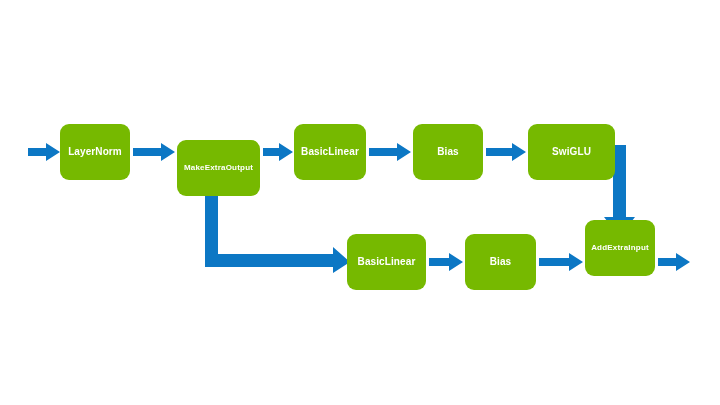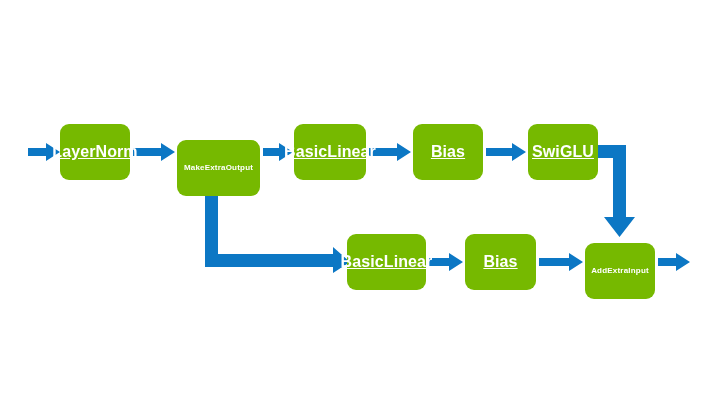--- a/index.html
+++ b/index.html
@@ -25,21 +25,21 @@
     color: #ffffff;
     display: flex;
     align-items: center;
     justify-content: center;
     text-align: center;
     font-weight: bold;
     letter-spacing: 0.1px;
     line-height: 1.05;
     user-select: none;
   }
-  .node.lg { font-size: 16px; text-decoration: underline; }
+  .node.lg { font-size: 10px; }
   .node.sm { font-size: 8px; letter-spacing: 0.2px; }
 
   .arrow-h {
     position: absolute;
     height: 18px;
   }
   .arrow-h svg, .arrow-v svg, .elbow svg { display: block; overflow: visible; }
   .elbow { position: absolute; }
   .fillblue { fill: #0c77c4; }
 </style>
@@ -117,29 +117,29 @@
   </div>
 
   <div class="node lg" style="left:294px; top:124px; width:72px;  height:56px;">
     <span>BasicLinear</span>
   </div>
 
   <div class="node lg" style="left:413px; top:124px; width:70px;  height:56px;">
     <span>Bias</span>
   </div>
 
-  <div class="node lg" style="left:528px; top:124px; width:70px;  height:56px;">
+  <div class="node lg" style="left:528px; top:124px; width:87px;  height:56px;">
     <span>SwiGLU</span>
   </div>
 
   <div class="node lg" style="left:347px; top:234px; width:79px;  height:56px;">
     <span>BasicLinear</span>
   </div>
 
   <div class="node lg" style="left:465px; top:234px; width:71px;  height:56px;">
     <span>Bias</span>
   </div>
 
-  <div class="node sm" style="left:585px; top:243px; width:70px;  height:56px;">
+  <div class="node sm" style="left:585px; top:220px; width:70px;  height:56px;">
     <span>AddExtraInput</span>
   </div>
 
 </div>
 
 </body></html>

